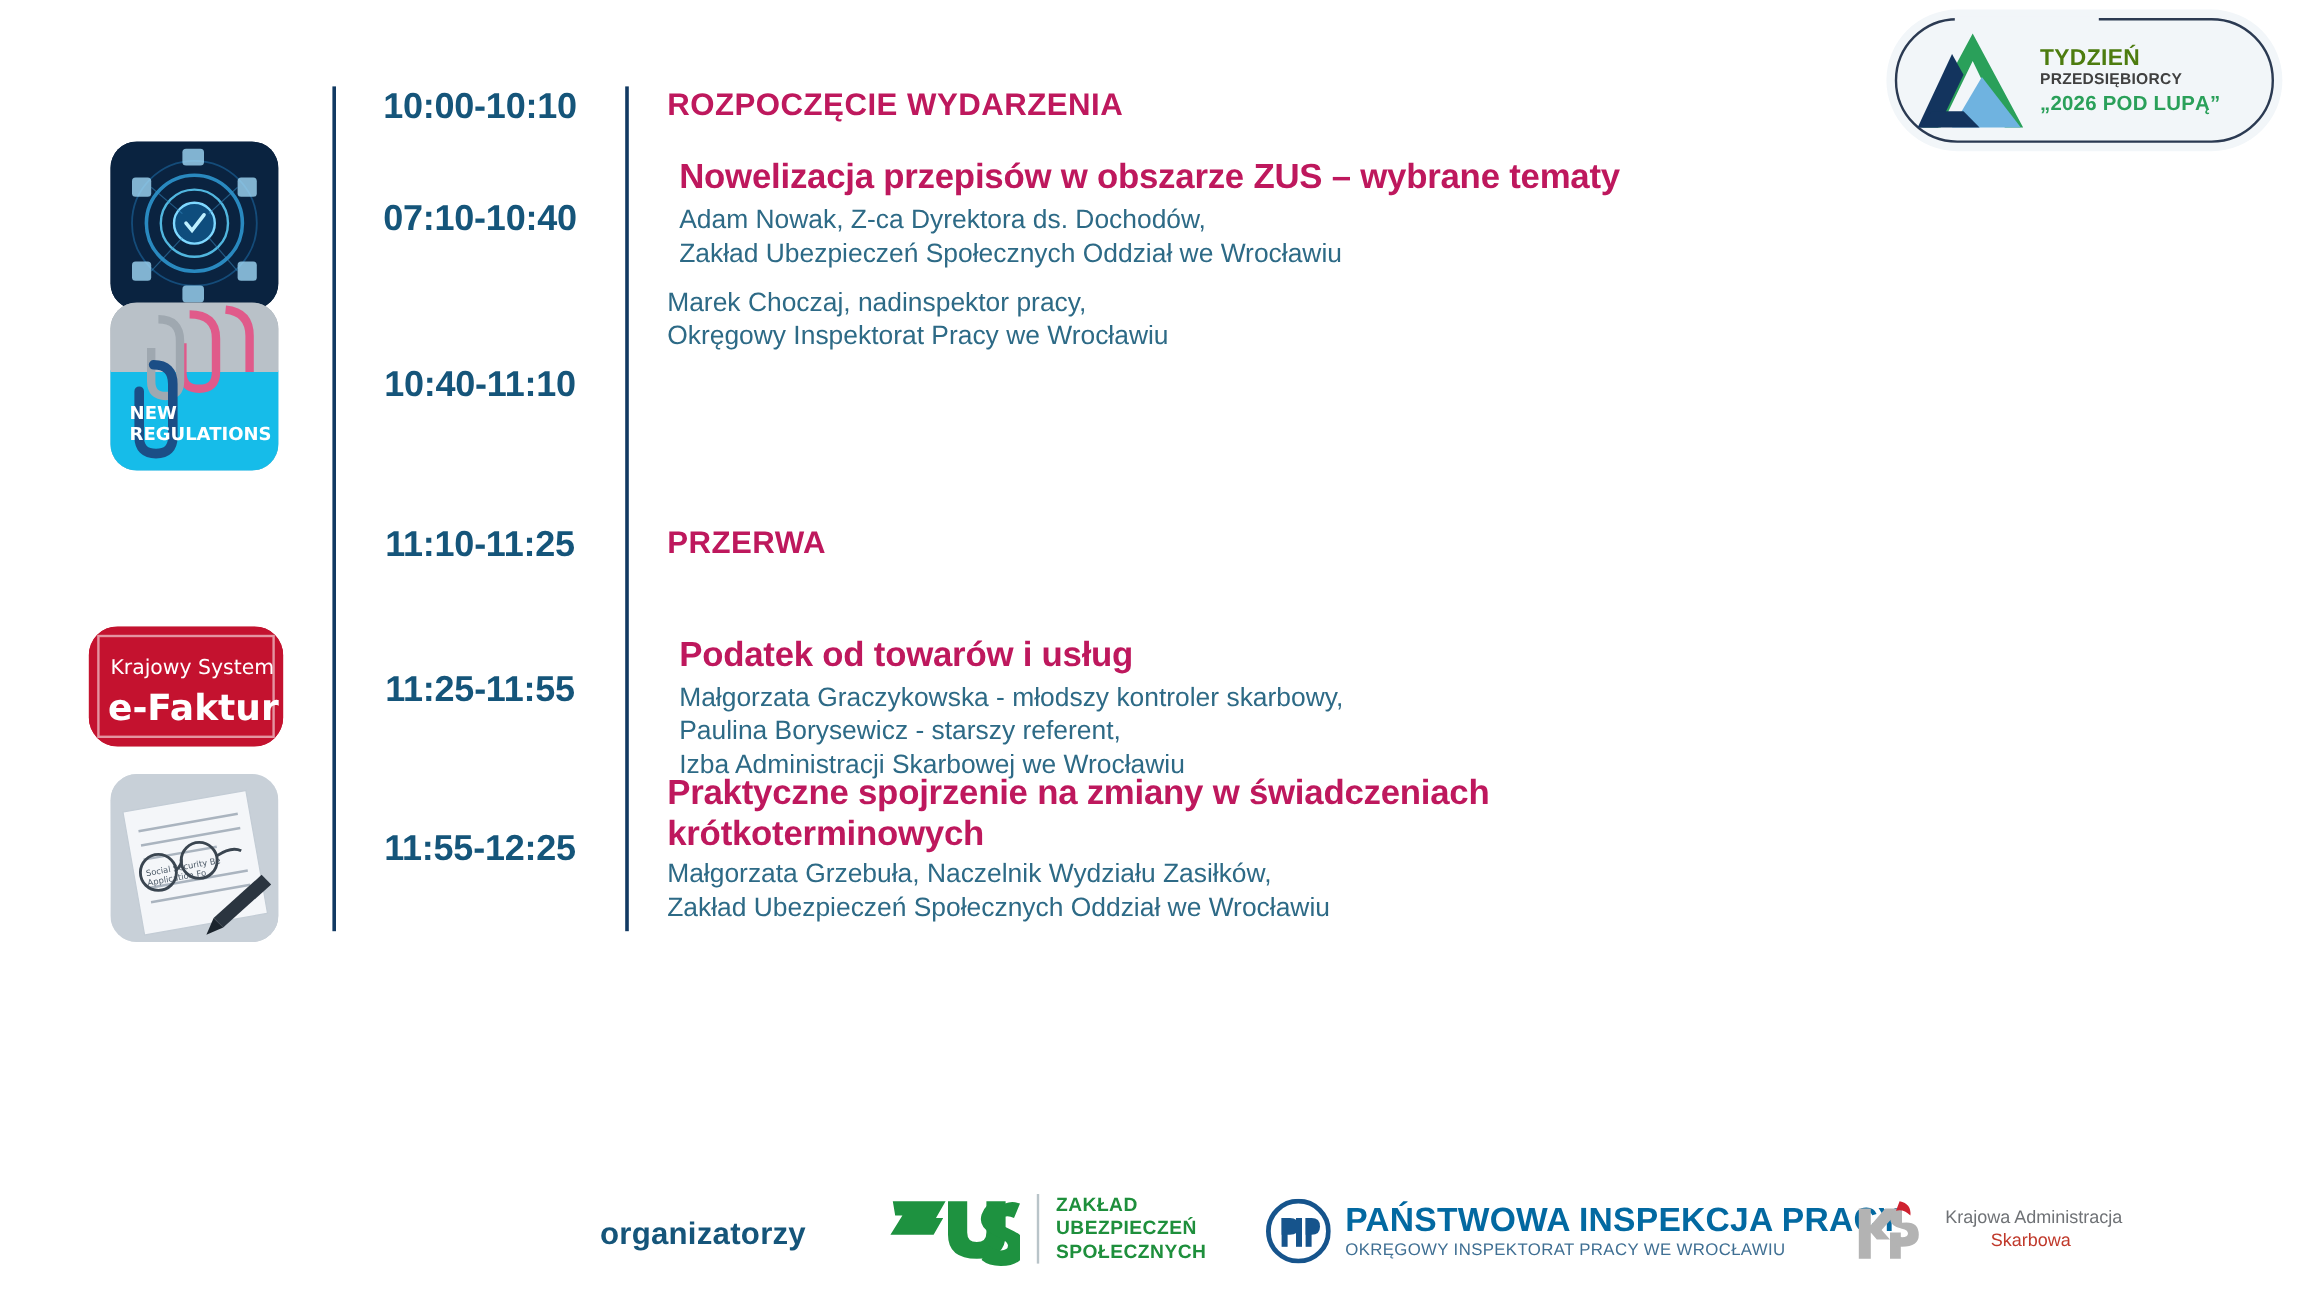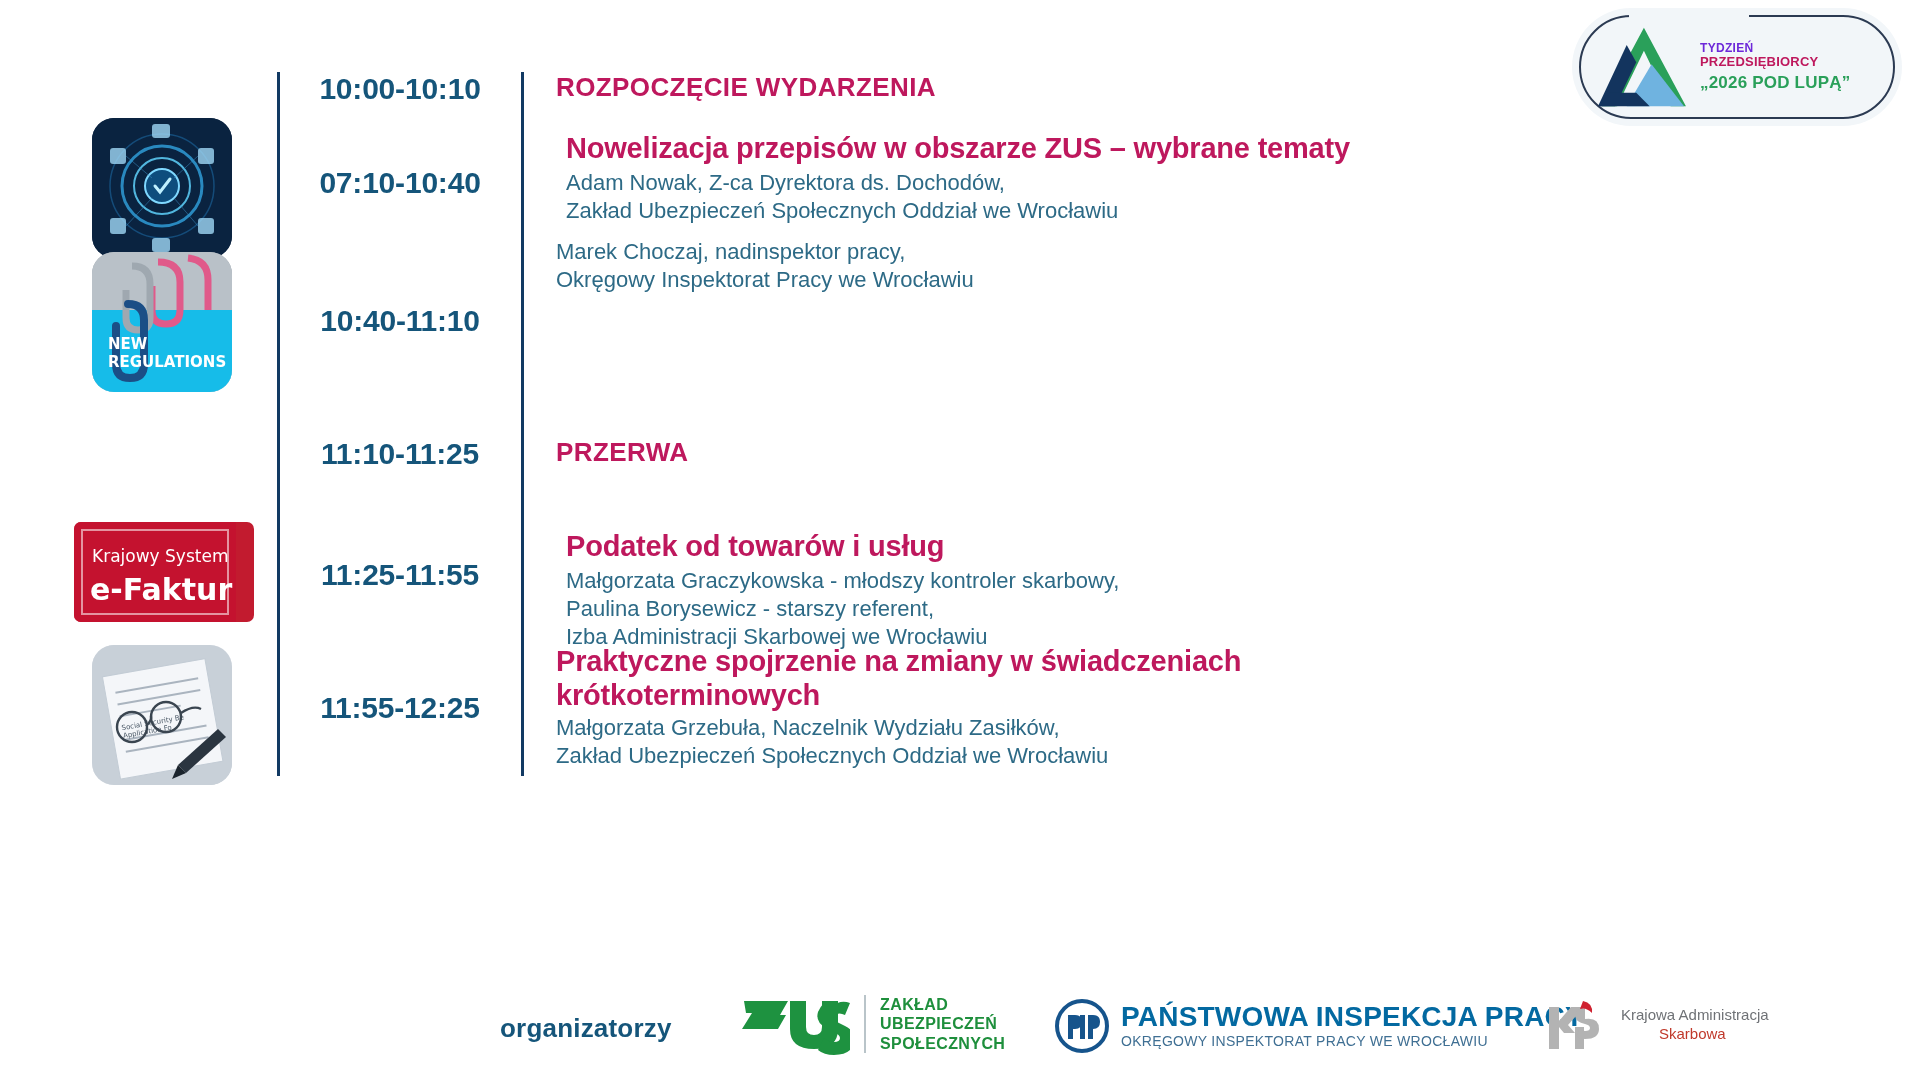--- a/index.html
+++ b/index.html
@@ -27,22 +27,22 @@
     border:2px solid #2b3a52;
     border-radius:52px;
     box-sizing:border-box;
   }
   .badge-ring::before{
     content:"";position:absolute;left:48px;top:-3px;width:120px;height:6px;background:#f2f6f9;
   }
   .badge-inner{position:absolute;inset:0;display:flex;align-items:center;padding-left:22px;}
   .badge-mark{width:96px;height:86px;flex:0 0 auto;}
   .badge-text{margin-left:10px;line-height:1.12;}
-  .badge-l1{font-size:12px;font-weight:bold;color:#6d28d9;letter-spacing:.3px;}
-  .badge-l2{font-size:13px;font-weight:bold;color:#be185d;letter-spacing:.2px;}
+  .badge-l1{font-size:19px;font-weight:bold;color:#4d7c0f;letter-spacing:.3px;}
+  .badge-l2{font-size:13px;font-weight:bold;color:#404040;letter-spacing:.2px;}
   .badge-l3{font-size:17px;font-weight:bold;color:#2aa05a;letter-spacing:.2px;margin-top:3px;}
 
   
   .rule{position:absolute;width:3px;background:#123a63;top:72px;height:704px;}
   .rule-a{left:277px;}
   .rule-b{left:521px;}
 
   
   .row{position:absolute;left:0;width:1560px;}
   .thumb{
@@ -186,21 +186,21 @@
   </div>
 
   <div class="row" style="top:437px;">
     <div class="time" style="top:0;">11:10-11:25</div>
     <div class="body" style="top:0;">
       <div class="ttl caps">PRZERWA</div>
     </div>
   </div>
 
   <div class="row" style="top:522px;">
-    <div class="thumb th-fakt" style="left:74px;top:0;width:180px;height:100px;border-radius:7px;">
+    <div class="thumb th-fakt" style="left:74px;top:0;width:162px;height:100px;border-radius:24px;">
       <svg viewBox="0 0 162 100" width="162" height="100">
         <rect width="162" height="100" fill="#c4122f"></rect>
         <rect x="8" y="8" width="146" height="84" fill="none" stroke="#ffffff" stroke-width="2" opacity=".55"></rect>
         <text x="18" y="40" font-family="DejaVu Sans, sans-serif" font-size="17" fill="#ffffff">Krajowy System</text>
         <text x="16" y="78" font-family="DejaVu Sans, sans-serif" font-size="30" font-weight="bold" fill="#ffffff">e-Faktur</text>
       </svg>
     </div>
     <div class="time" style="top:36px;">11:25-11:55</div>
     <div class="body" style="top:8px;">
       <div class="ttl" style="padding-left:10px;">Podatek od towarów i usług</div>

